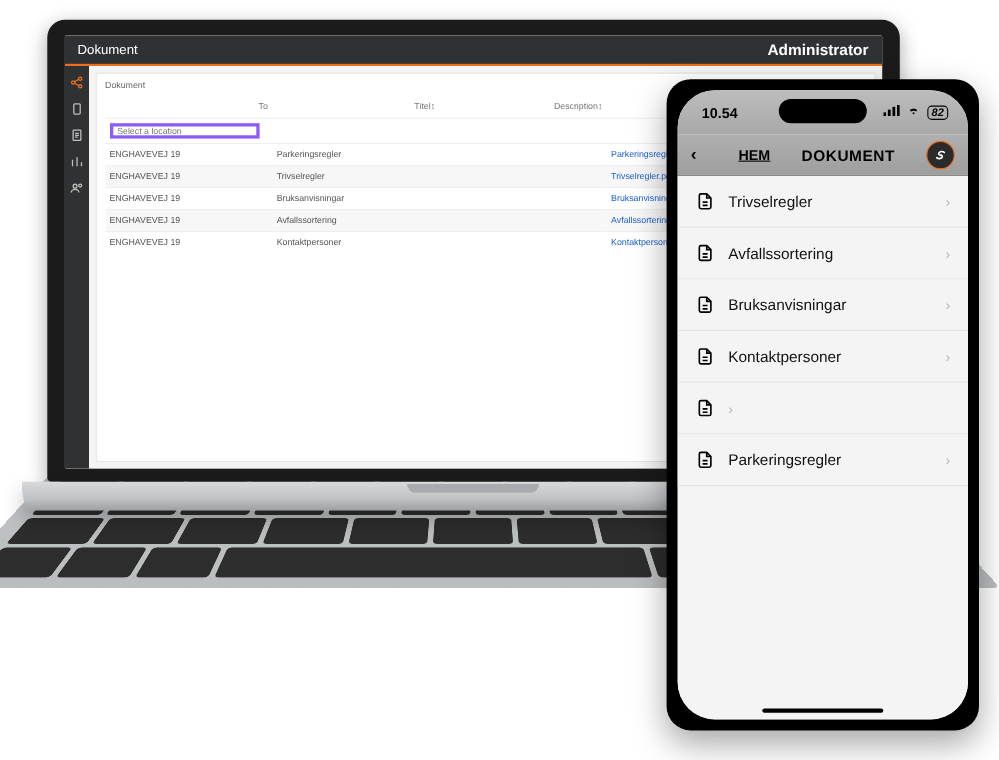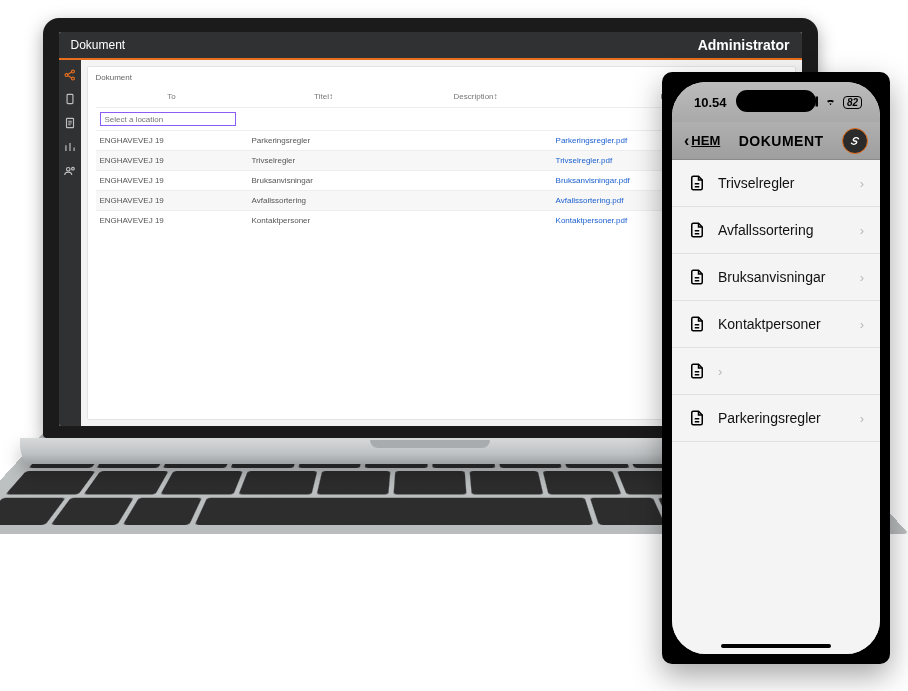--- a/index.html
+++ b/index.html
@@ -109,44 +109,44 @@
     font-size:8px; color:#555;
   }
   .panel {
     background:#fff; border:1px solid #e4e4e4; border-radius:2px;
     height:100%; padding:6px 8px;
   }
   .panel > .panel-title { font-size:8px; color:#666; margin-bottom:6px; }
 
   .table { width:100%; border-collapse:collapse; }
   .table th {
-    text-align:center; font-weight:400; color:#777; font-size:8px;
+    text-align:right; font-weight:400; color:#777; font-size:8px;
     padding:4px 4px 6px 4px;
   }
   .table td {
     padding:5px 4px; font-size:8px; border-top:1px solid #eee;
   }
   .table tbody tr:nth-child(even) td { background:#f7f7f7; }
   .filter-row td { padding:4px; }
   .filter-input {
     width:95%; height:14px; font-size:8px;
-    border:1px solid #8b5cf6; padding:0 4px; color:#aaa;
+    border:3px solid #8b5cf6; padding:0 4px; color:#aaa;
     background:#fff;
   }
   .link { color:#1a5fd0; }
 
   
   .phone {
     position: absolute;
     right: 18px;
     top: 72px;
-    width: 228px;
+    width: 284px;
     height: 592px;
     background:#000;
-    border-radius:10px;
+    border-radius:22px;
     padding:10px;
     box-shadow: 0 12px 30px rgba(0,0,0,0.35);
   }
   .phone-screen {
     width:100%; height:100%;
     background:#f4f4f4;
     border-radius:34px;
     overflow:hidden;
     position:relative;
     display:flex; flex-direction:column;
@@ -167,21 +167,21 @@
   }
 
   .navbar {
     height:38px; display:flex; align-items:center; justify-content:space-between;
     padding:0 12px;
     background:linear-gradient(to bottom,#b0b0b0,#9e9e9e);
     border-bottom:1px solid #8a8a8a;
   }
   .navbar .back { display:flex; align-items:center; gap:2px; font-size:13px; font-weight:600; }
   .navbar .back .chev { font-size:16px; }
-  .navbar .back .label { text-decoration:underline; }
+  .navbar .back .label { text-decoration:underline;margin-left:36px; }
   .navbar .nav-title { font-size:14px; font-weight:800; letter-spacing:0.5px; }
   .logo-circle {
     width:26px; height:26px; border-radius:50%; background:#2b2b2b;
     display:flex; align-items:center; justify-content:center;
     border:1.5px solid #e76f1d;
   }
   .logo-circle svg { width:14px; height:14px; }
 
   .docs-list { flex:1; background:#f4f4f4; }
   .doc-row {

